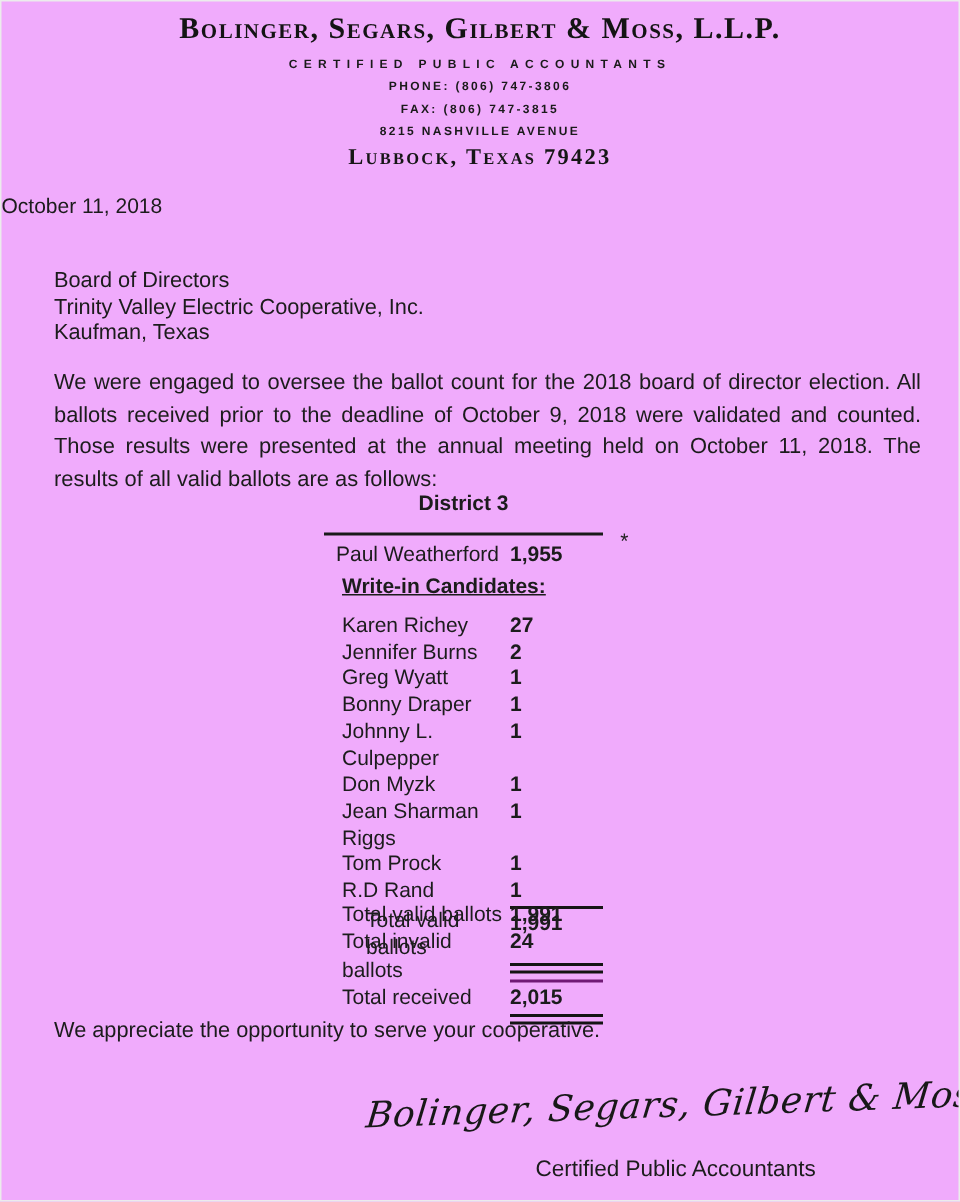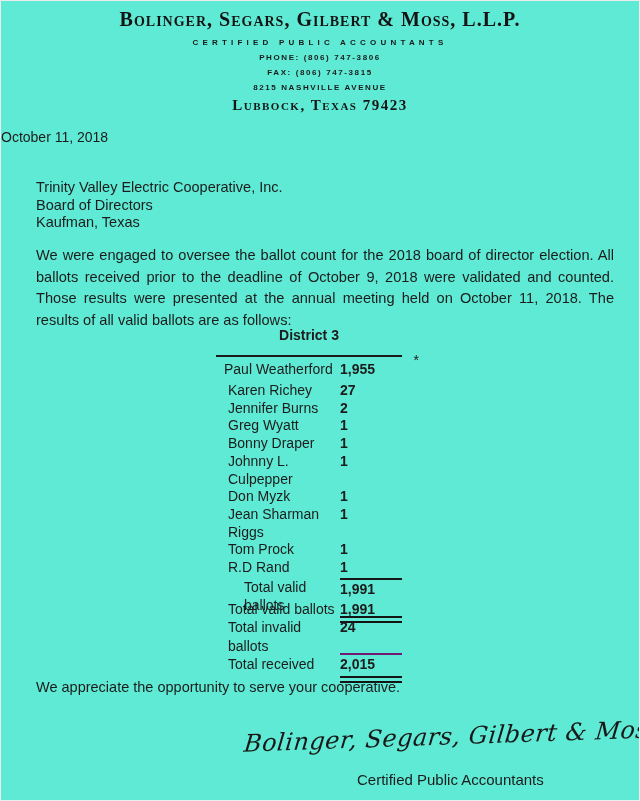--- a/index.html
+++ b/index.html
@@ -1,18 +1,18 @@
 <!DOCTYPE html>
 <html><head>
 <meta charset="utf-8">
 <style>
   html,body { margin:0; padding:0; background:#e8e8e8; }
   .page {
     position:relative; width:640px; height:801px; margin:0 auto;
-    background:#5eead4; color:#1c1c1c; overflow:hidden;
+    background:#f0abfc; color:#1c1c1c; overflow:hidden;
     font-family:"Liberation Sans", sans-serif;
     border:1px solid #ececec; box-sizing:border-box;
   }
   
   .letterhead { position:absolute; top:7px; left:0; right:0; text-align:center; }
   .firm-name {
     font-family:"Liberation Serif", serif; font-variant:small-caps;
     font-size:20px; font-weight:bold; letter-spacing:1px; color:#141414; line-height:22px;
   }
   .lh-small {
@@ -72,37 +72,38 @@
     <div class="lh-small lh-sub">CERTIFIED PUBLIC ACCOUNTANTS</div>
     <div class="lh-small">PHONE: (806) 747-3806</div>
     <div class="lh-small">FAX: (806) 747-3815</div>
     <div class="lh-small">8215 NASHVILLE AVENUE</div>
     <div class="lh-city">Lubbock, Texas 79423</div>
   </div>
 
   <div class="date-line">October 11, 2018</div>
 
   <div class="recipient">
+    <div>Board of Directors</div>
     <div>Trinity Valley Electric Cooperative, Inc.</div>
-    <div>Board of Directors</div>
     <div>Kaufman, Texas</div>
   </div>
 
   <div class="body-par">We were engaged to oversee the ballot count for the 2018 board of director election. All ballots received prior to the deadline of October 9, 2018 were validated and counted. Those results were presented at the annual meeting held on October 11, 2018. The results of all valid ballots are as follows:</div>
 
   <div class="district">
     <div class="district-header">District 3</div>
     <div class="district-row">
       <span class="d-name">Paul Weatherford</span>
       <span class="val">1,955</span>
     </div>
     <span class="d-asterisk">*</span>
   </div>
 
   <div class="writein">
+    <div class="wr-header">Write-in Candidates:</div>
     <div class="wr-row">
       <span class="wr-name">Karen Richey</span>
       <span class="val">27</span>
     </div>
     <div class="wr-row">
       <span class="wr-name">Jennifer Burns</span>
       <span class="val">2</span>
     </div>
     <div class="wr-row">
       <span class="wr-name">Greg Wyatt</span>

